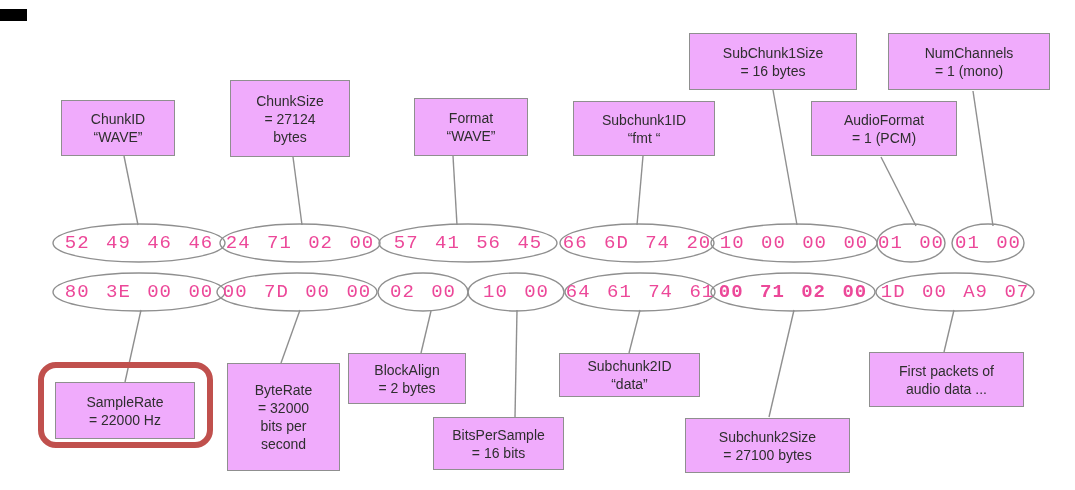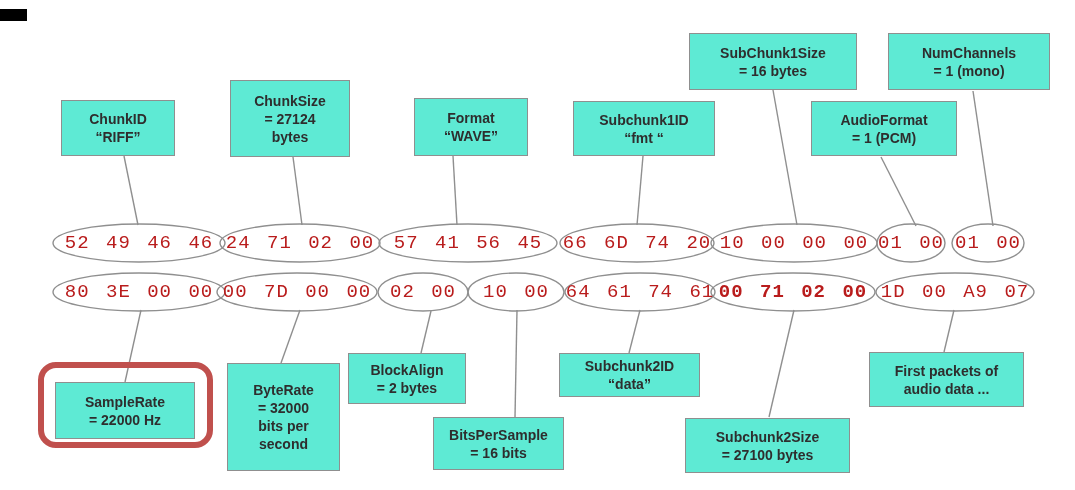--- a/index.html
+++ b/index.html
@@ -7,35 +7,34 @@
     position:relative;
     width:1075px;height:490px;
     background:#ffffff;
     font-family:"Liberation Sans", sans-serif;
     overflow:hidden;
   }
   #wires{position:absolute;left:0;top:0;width:1075px;height:490px;}
   .box{
     position:absolute;
     border:1.5px solid #8f8f8f;
-    background:#5eead4;
+    background:#f0abfc;
     display:flex;align-items:center;justify-content:center;
     text-align:center;
     white-space:pre-line;
     font-size:14px;line-height:18px;
     color:#2e2e2e;
     box-sizing:border-box;
-    font-weight:bold;
   }
   .hex{
     position:absolute;
     transform:translate(-50%,-50%);
     font-family:"Liberation Mono", monospace;
     font-size:19px;
-    color:#b91c1c;
+    color:#ec4899;
     letter-spacing:1px;
     word-spacing:4px;
     white-space:nowrap;
     text-align:center;
   }
   .highlight{
     position:absolute;
     left:38px;top:362px;width:175px;height:86px;
     border:6px solid #c0504d;
     border-radius:18px;
@@ -86,21 +85,21 @@
       <ellipse cx="297" cy="292" rx="80" ry="19"></ellipse>
       <ellipse cx="423" cy="292" rx="45" ry="19"></ellipse>
       <ellipse cx="516" cy="292" rx="48" ry="19"></ellipse>
       <ellipse cx="640" cy="292" rx="75" ry="19"></ellipse>
       <ellipse cx="793" cy="292" rx="82" ry="19"></ellipse>
       <ellipse cx="955" cy="292" rx="79" ry="19"></ellipse>
     </g>
   </svg>
 
   <div class="box" style="left:61px;top:100px;width:114px;height:56px;">ChunkID
-“RIFF”</div>
+“WAVE”</div>
   <div class="box" style="left:230px;top:80px;width:120px;height:77px;">ChunkSize
 = 27124
 bytes</div>
   <div class="box" style="left:395px;top:98px;width:114px;height:58px;margin-left:19px;">Format
 “WAVE”</div>
   <div class="box" style="left:573px;top:101px;width:142px;height:55px;">Subchunk1ID
 “fmt “</div>
   <div class="box" style="left:689px;top:33px;width:168px;height:57px;">SubChunk1Size
 = 16 bytes</div>
   <div class="box" style="left:811px;top:101px;width:146px;height:55px;">AudioFormat

